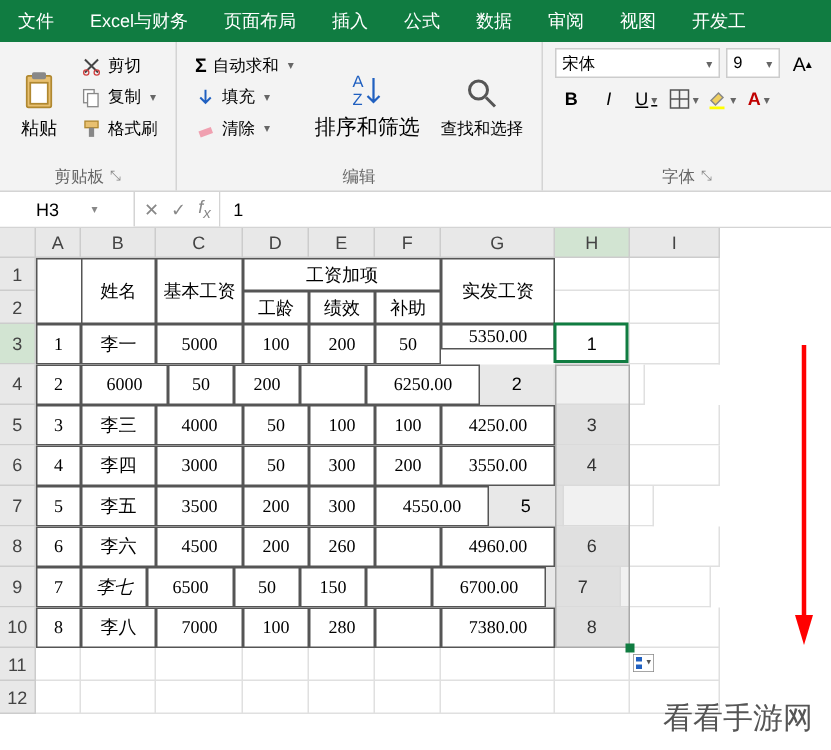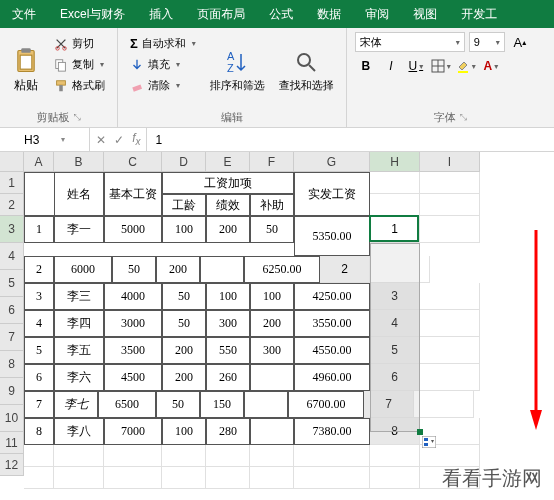--- a/index.html
+++ b/index.html
@@ -61,22 +61,22 @@
 .red-arrow svg { width: 16px; height: 200px; }
 
 .watermark { position: absolute; right: 12px; bottom: 8px; font-size: 20px; color: #555; font-family: SimSun, serif; }
 </style>
 </head>
 <body>
 
 <div class="menubar" id="menubar">
     <div class="tab">文件</div>
     <div class="tab">Excel与财务</div>
+    <div class="tab">页面布局</div>
     <div class="tab">插入</div>
-    <div class="tab">页面布局</div>
     <div class="tab">公式</div>
     <div class="tab">数据</div>
     <div class="tab">审阅</div>
     <div class="tab">视图</div>
     <div class="tab">开发工</div>
   </div>
 
 <div class="ribbon">
   <div class="ribbon-group">
     <div class="group-content">
@@ -142,21 +142,21 @@
           <span>清除</span>
             <span class="dd-arrow">▾</span>
         </div>
       </div>
       <div class="big-btn">
         <svg viewBox="0 0 28 28">
             <text x="4" y="12" font-size="11" fill="#2060c0">A</text>
             <text x="4" y="24" font-size="11" fill="#2060c0">Z</text>
             <path d="M18 6 L18 22 M14 18 L18 22 L22 18" stroke="#2060c0" stroke-width="1.5" fill="none"></path>
           </svg>
-        <span style="font-size:11px">排序和筛选</span>
+        <span style="font-size:14px">排序和筛选</span>
       </div>
       <div class="big-btn">
         <svg viewBox="0 0 28 28">
             <circle cx="12" cy="12" r="6" fill="none" stroke="#555" stroke-width="2"></circle>
             <path d="M17 17 L23 23" stroke="#555" stroke-width="2"></path>
           </svg>
         <span style="font-size:11px">查找和选择</span>
       </div>
     </div>
     <div class="ribbon-group-label">
@@ -272,21 +272,21 @@
           <div class="cell" style="width: 50px; height: 22px;"></div>
           <div class="cell" style="width: 60px; height: 22px;"></div>
         </div>
         <div class="cell-row">
           <div class="cell b center" style="width: 30px; height: 27px;">1</div>
           <div class="cell b center" style="width: 50px; height: 27px;">李一</div>
           <div class="cell b center" style="width: 58px; height: 27px;">5000</div>
           <div class="cell b center" style="width: 44px; height: 27px;">100</div>
           <div class="cell b center" style="width: 44px; height: 27px;">200</div>
           <div class="cell b center" style="width: 44px; height: 27px;">50</div>
-          <div class="cell b center" style="width: 76px; height: 40px;">5350.00</div>
+          <div class="cell b center" style="width: 76px; height: 17px;">5350.00</div>
           <div class="cell center" style="width: 50px; height: 27px;">1</div>
           <div class="cell" style="width: 60px; height: 27px;"></div>
         </div>
         <div class="cell-row">
           <div class="cell b center" style="width: 30px; height: 27px;">2</div>
           <div class="cell b center" style="width: 58px; height: 27px;">6000</div>
           <div class="cell b center" style="width: 44px; height: 27px;">50</div>
           <div class="cell b center" style="width: 44px; height: 27px;">200</div>
           <div class="cell b center" style="width: 44px; height: 27px;"></div>
           <div class="cell b center" style="width: 76px; height: 27px;">6250.00</div>
@@ -313,21 +313,20 @@
           <div class="cell b center" style="width: 44px; height: 27px;">200</div>
           <div class="cell b center" style="width: 76px; height: 27px;">3550.00</div>
           <div class="cell center hcol" style="width: 50px; height: 27px;">4</div>
           <div class="cell" style="width: 60px; height: 27px;"></div>
         </div>
         <div class="cell-row">
           <div class="cell b center" style="width: 30px; height: 27px;">5</div>
           <div class="cell b center" style="width: 50px; height: 27px;">李五</div>
           <div class="cell b center" style="width: 58px; height: 27px;">3500</div>
           <div class="cell b center" style="width: 44px; height: 27px;">200</div>
-          <div class="cell b center" style="width: 44px; height: 27px;">550</div>
           <div class="cell b center" style="width: 44px; height: 27px;">300</div>
           <div class="cell b center" style="width: 76px; height: 27px;">4550.00</div>
           <div class="cell center hcol" style="width: 50px; height: 27px;">5</div>
           <div class="cell" style="width: 60px; height: 27px;"></div>
         </div>
         <div class="cell-row">
           <div class="cell b center" style="width: 30px; height: 27px;">6</div>
           <div class="cell b center" style="width: 50px; height: 27px;">李六</div>
           <div class="cell b center" style="width: 58px; height: 27px;">4500</div>
           <div class="cell b center" style="width: 44px; height: 27px;">200</div>

